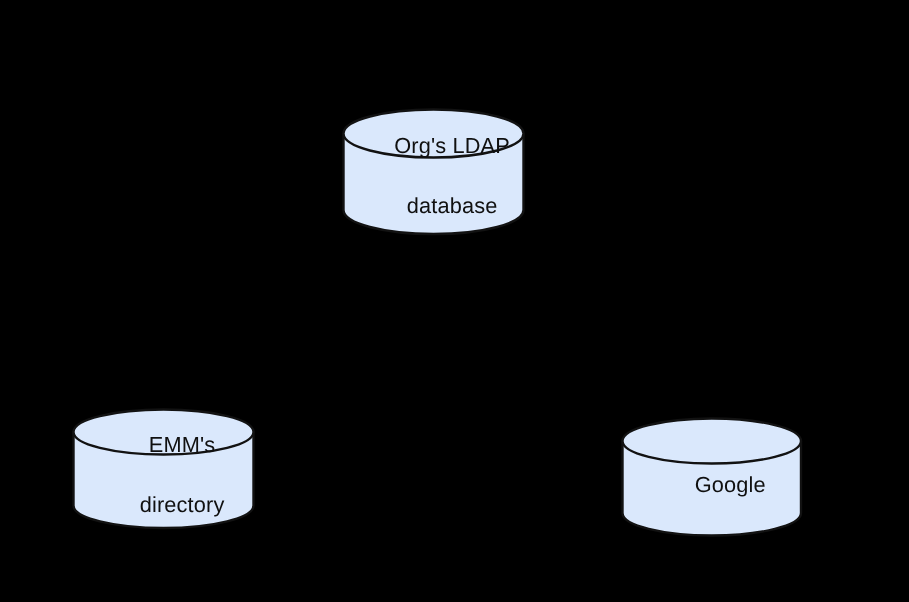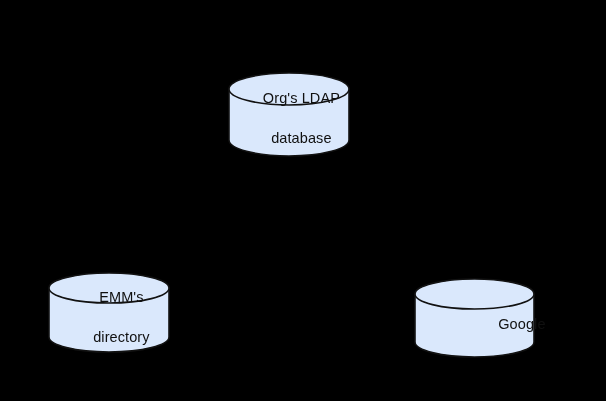--- a/index.html
+++ b/index.html
@@ -69,18 +69,18 @@
       <span>EMM's</span><br>
       <span>directory</span>
     </div>
   </div>
 
   <div class="node" style="left:414px; top:278px; width:121px; height:80px;">
     <svg width="121" height="80" viewBox="0 0 121 80">
       <path d="M1,16 L1,64 A59.5,15 0 0,0 120,64 L120,16 Z" fill="#dae8fc" stroke="#121212" stroke-width="1.6" stroke-linejoin="round"></path>
       <ellipse cx="60.5" cy="16" rx="59.5" ry="15" fill="#dae8fc" stroke="#121212" stroke-width="1.6"></ellipse>
     </svg>
-    <div class="node-label label-one-line" style="top:58%;padding-left:35px;">
+    <div class="node-label label-one-line" style="top:58%;">
       <span>Google</span>
     </div>
   </div>
 
 </div>
 
 </body></html>

